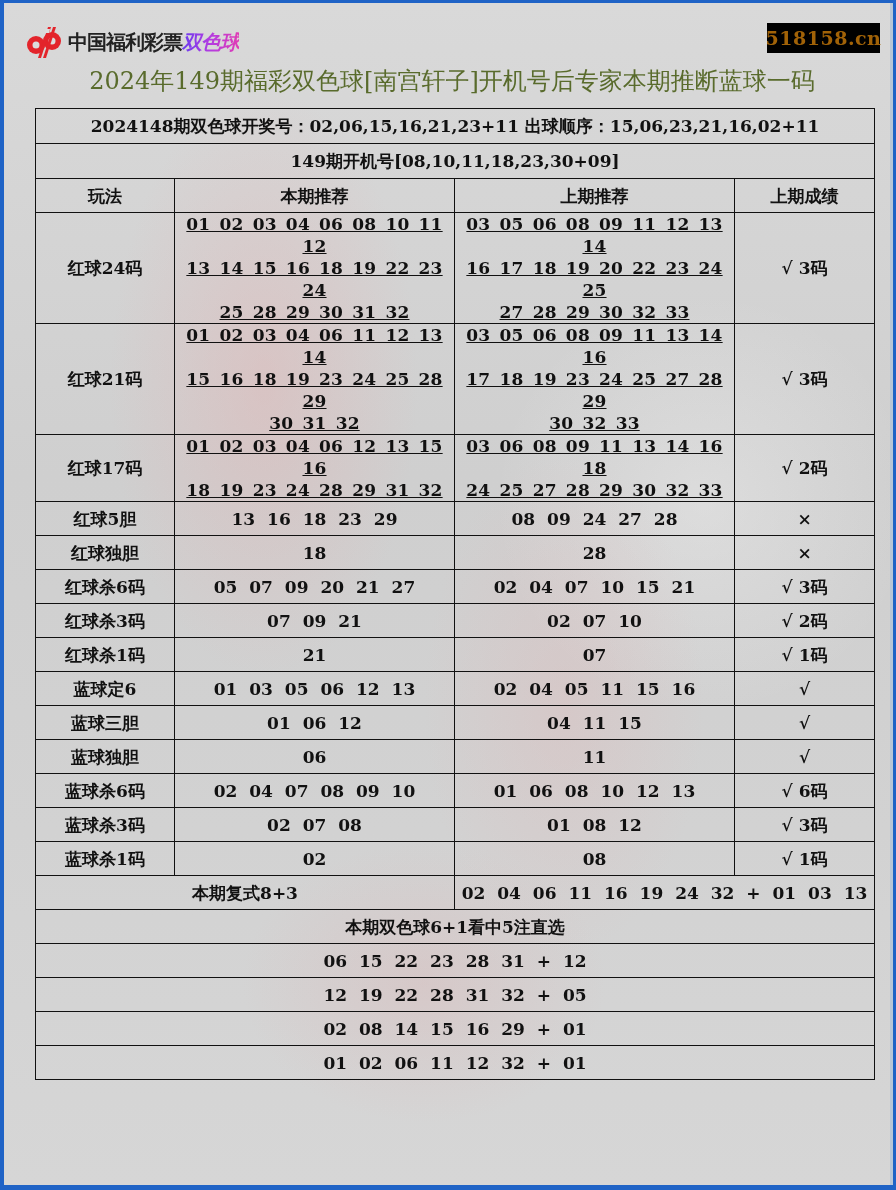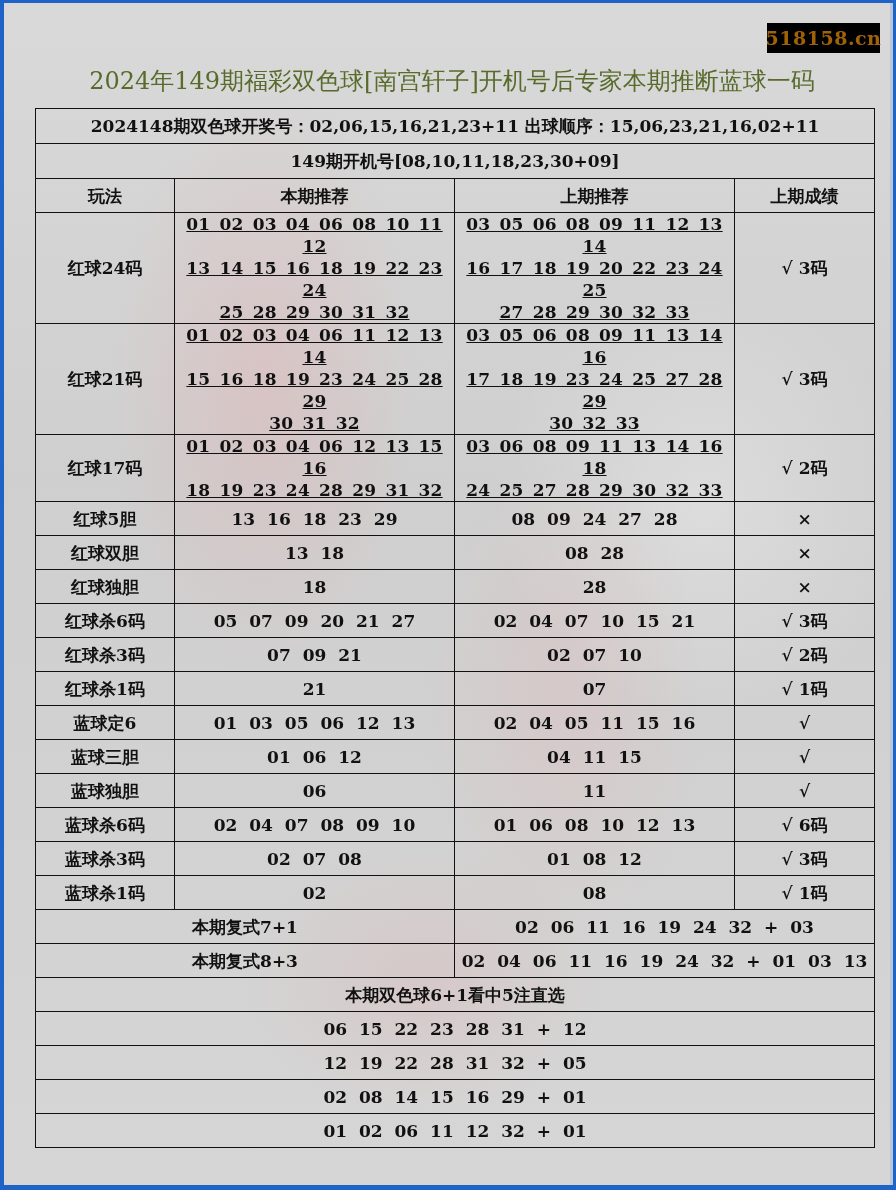--- a/index.html
+++ b/index.html
@@ -45,20 +45,35 @@
   td.bold { font-weight:bold; word-spacing:6px; }
   td.label { font-weight:bold; }
   td.fs-label { text-align:left; padding-left:150px; font-weight:bold; }
   .hist { font-weight:bold; }
 </style>
 </head>
 <body>
 
 <div class="frame">
 
+  <div class="logo">
+    <div class="logo-mark">
+      <svg width="40" height="34" viewBox="0 0 40 34">
+        <circle cx="12" cy="20" r="9" fill="#e3242b"></circle>
+        <circle cx="12" cy="20" r="3.5" fill="#dcdcdc"></circle>
+        <circle cx="28" cy="16" r="9" fill="#e3242b"></circle>
+        <circle cx="28" cy="16" r="3.5" fill="#dcdcdc"></circle>
+        <path d="M14 33 L24 2 L27 2 L17 33 Z" fill="#e3242b"></path>
+        <path d="M19 33 L29 2 L32 2 L22 33 Z" fill="#e3242b"></path>
+        <path d="M22 4 L26 4 L25 8 L21 8 Z" fill="#dcdcdc"></path>
+      </svg>
+    </div>
+    <span class="logo-text">中国福利彩票</span>
+    <span class="logo-text2">双色球</span>
+  </div>
 
   <div class="badge">518158.cn</div>
 
   <div class="title">2024年149期福彩双色球[南宫轩子]开机号后专家本期推断蓝球一码</div>
 
   <table class="main">
     <colgroup>
       <col style="width:139px">
         <col style="width:280px">
         <col style="width:280px">
@@ -121,26 +136,20 @@
         <td class="hist">√ 2码</td>
       </tr>
 
       <tr>
         <td class="label">红球5胆</td>
         <td class="bold">13 16 18 23 29</td>
         <td class="bold">08 09 24 27 28</td>
         <td class="hist">×</td>
       </tr>
       <tr>
-        <td class="label">红球双胆</td>
-        <td class="bold">13 18</td>
-        <td class="bold">08 28</td>
-        <td class="hist">×</td>
-      </tr>
-      <tr>
         <td class="label">红球独胆</td>
         <td class="bold">18</td>
         <td class="bold">28</td>
         <td class="hist">×</td>
       </tr>
       <tr>
         <td class="label">红球杀6码</td>
         <td class="bold">05 07 09 20 21 27</td>
         <td class="bold">02 04 07 10 15 21</td>
         <td class="hist">√ 3码</td>
@@ -188,24 +197,20 @@
         <td class="hist">√ 3码</td>
       </tr>
       <tr>
         <td class="label">蓝球杀1码</td>
         <td class="bold">02</td>
         <td class="bold">08</td>
         <td class="hist">√ 1码</td>
       </tr>
 
       <tr>
-        <td colspan="2" class="fs-label">本期复式7+1</td>
-        <td colspan="2" class="bold">02 06 11 16 19 24 32 + 03</td>
-      </tr>
-      <tr>
         <td colspan="2" class="fs-label">本期复式8+3</td>
         <td colspan="2" class="bold">02 04 06 11 16 19 24 32 + 01 03 13</td>
       </tr>
 
       <tr>
         <td colspan="4" class="label">本期双色球6+1看中5注直选</td>
       </tr>
       <tr>
           <td colspan="4" class="bold">06 15 22 23 28 31 + 12</td>
         </tr>

